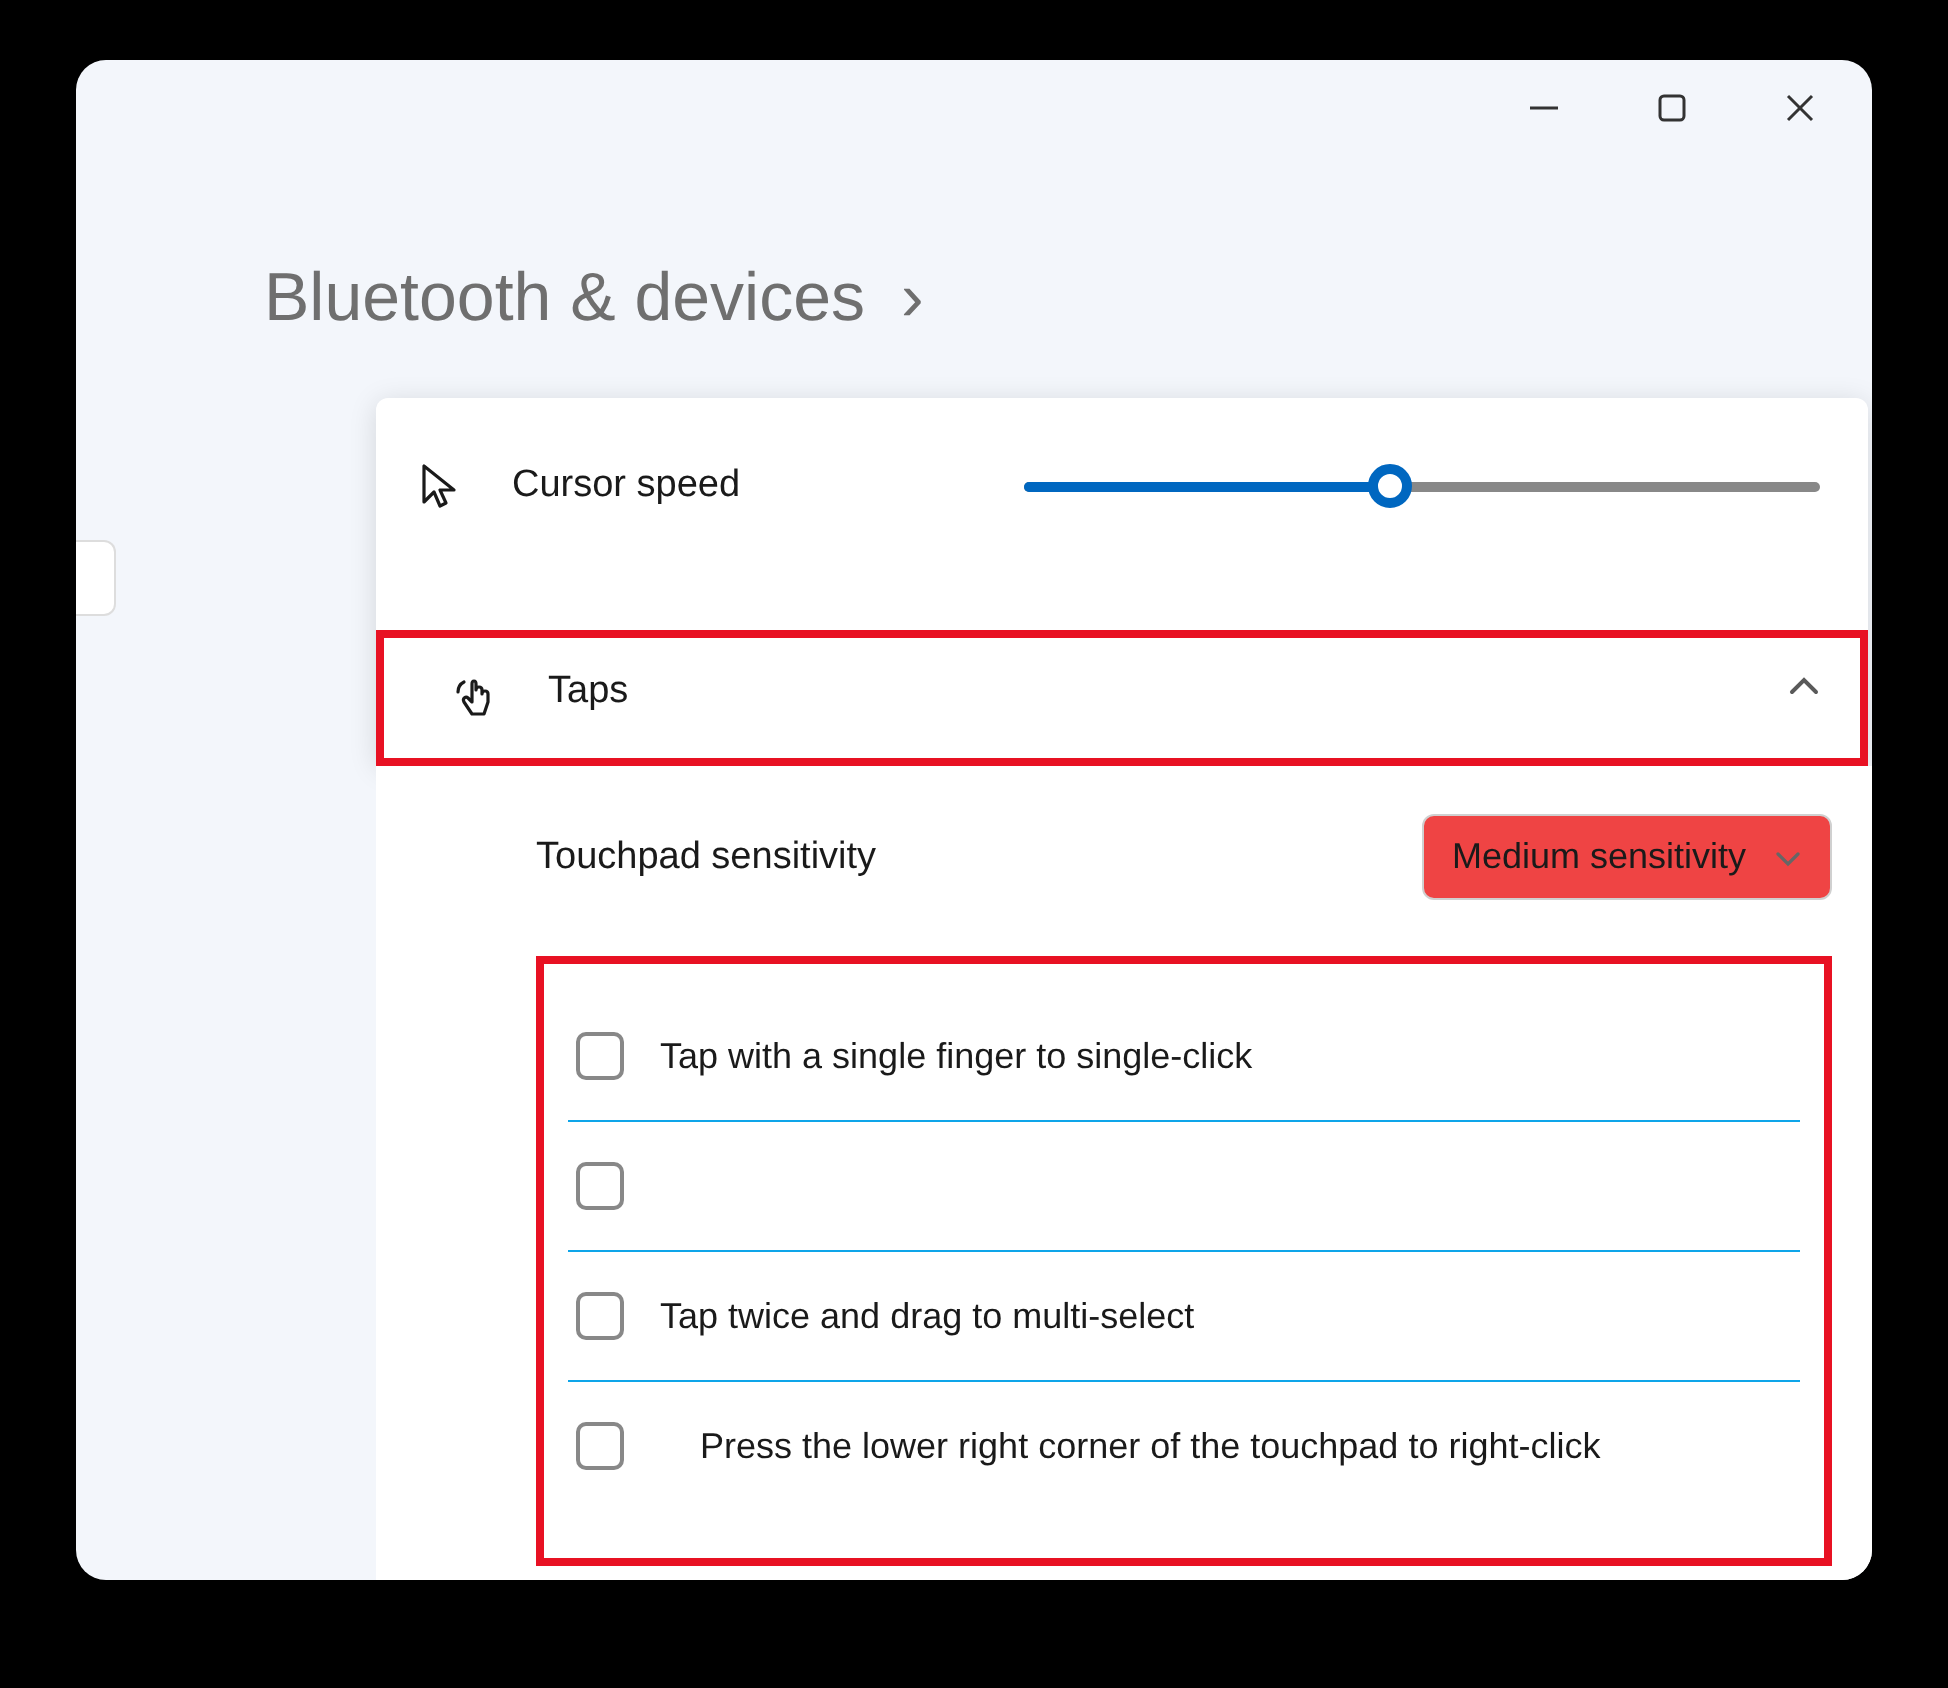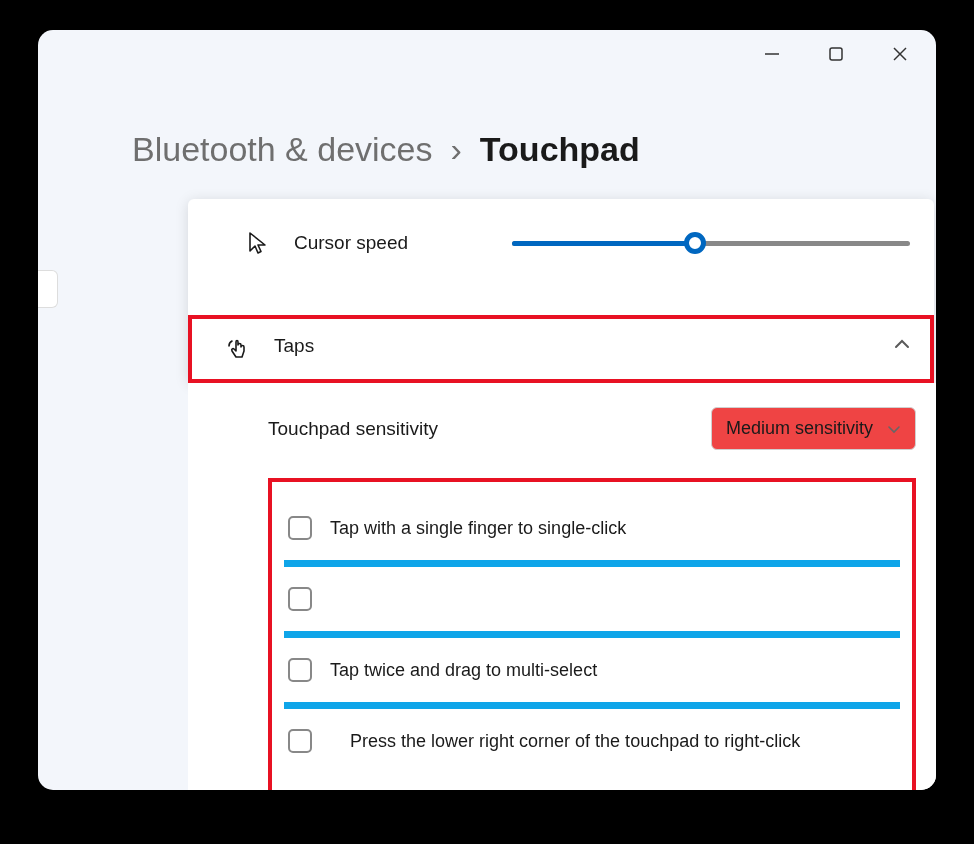--- a/index.html
+++ b/index.html
@@ -79,21 +79,21 @@
     
     .card {
       background: #fff;
       border-radius: 6px;
       box-shadow: 0 2px 14px rgba(0,0,0,0.13);
       margin-left: 110px;
       margin-right: 2px;
     }
     
     .card-top {
-      padding: 20px 24px 28px 56px;
+      padding: 20px 24px 28px 18px;
     }
     
     .setting-row {
       display: flex;
       align-items: center;
       padding: 10px 0;
     }
     
     .setting-icon {
       width: 28px;
@@ -201,21 +201,21 @@
     .checkbox-panel {
       border: 4px solid #e81123;
       padding: 14px 12px 24px 12px;
       margin-top: 4px;
     }
     
     .checkbox-row {
       display: flex;
       align-items: center;
       padding: 20px 4px;
-      border-bottom: 7px solid #0ea5e9;
+      border-bottom: 1px solid #0ea5e9;
     }
     
     .checkbox-row:last-child {
       border-bottom: none;
       gap: 20px;
     }
     
     .checkbox {
       width: 24px;
       height: 24px;
@@ -264,21 +264,20 @@
           <line x1="14" y1="2" x2="2" y2="14" stroke="#333" stroke-width="1.5"></line>
         </svg>
     </div>
   </div>
 
   <div class="stub-left"></div>
 
   <div class="breadcrumb">
     <span class="breadcrumb-parent">Bluetooth &amp; devices</span>
     <span class="breadcrumb-sep">›</span>
-    <span class="breadcrumb-current">Touchpad</span>
   </div>
 
   <div class="content">
 
     <div class="card">
       <div class="card-top">
         <div class="setting-row">
           <div class="setting-icon">
             <svg width="24" height="24" viewBox="0 0 24 24" fill="none">
               <path d="M4 2 L4 20 L9 15 L12 22 L15 20.5 L12 14 L19 14 Z" stroke="#1a1a1a" stroke-width="1.6" fill="none" stroke-linejoin="round"></path>

